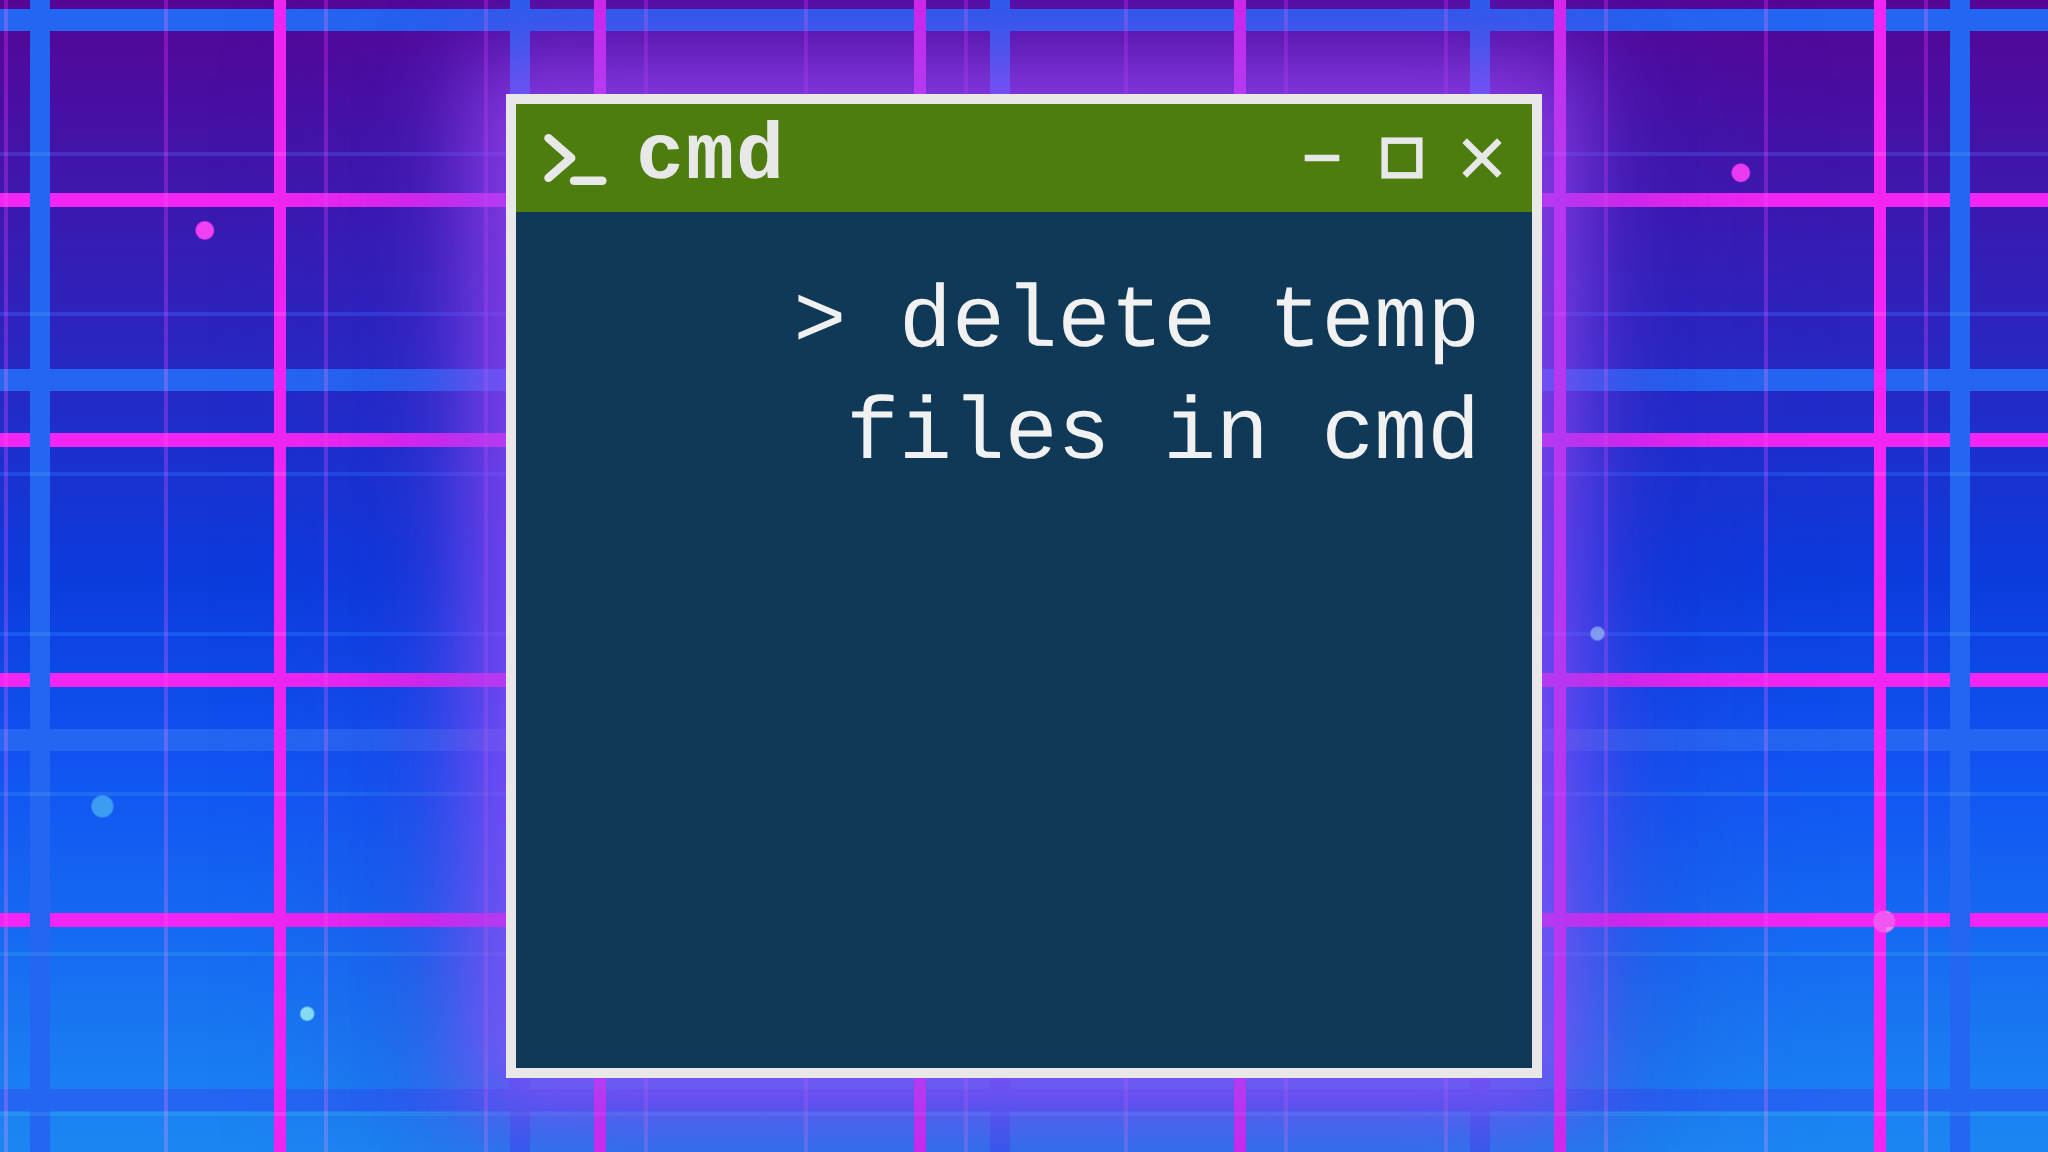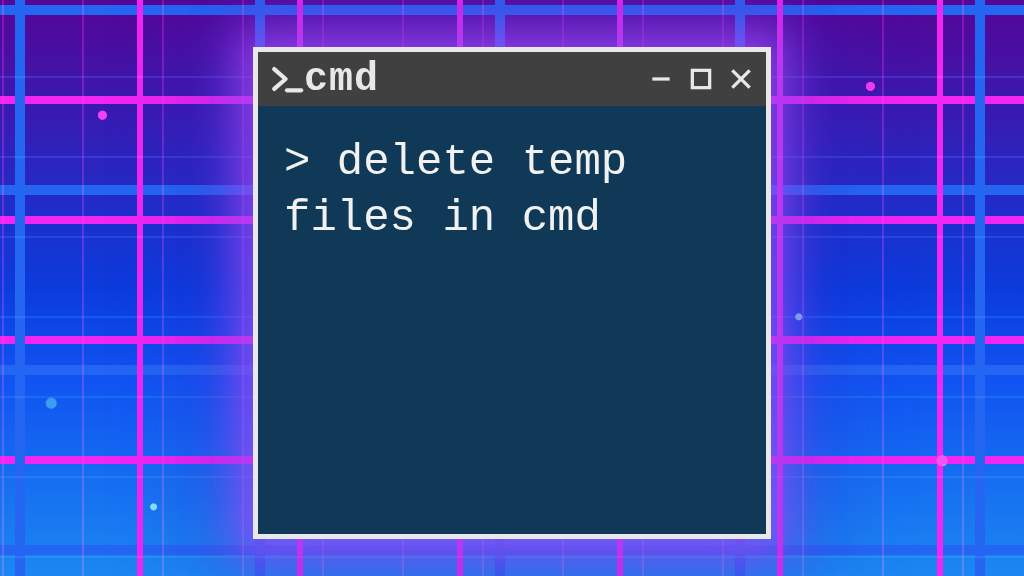--- a/index.html
+++ b/index.html
@@ -43,25 +43,25 @@
     width:518px; height:492px;
     background:#0f3957;
     border:5px solid #e8e8e8;
     box-shadow:
       0 0 40px 18px rgba(180,80,255,.65),
       0 0 90px 40px rgba(60,40,200,.4);
     display:flex; flex-direction:column;
   }
 
   .titlebar {
-    background:#404040;
+    background:#4d7c0f;
     height:54px;
     display:flex; align-items:center;
     padding:0 10px 0 12px;
-    gap:0;
+    gap:14px;
   }
 
   .prompt-logo {
     display:flex; align-items:center; gap:6px;
     color:#e8e8e8;
   }
   .prompt-logo svg { width:34px; height:34px; }
 
   .title-text {
     color:#e8e8e8;
@@ -81,20 +81,21 @@
 
   .terminal-body {
     flex:1;
     padding:28px 26px;
     color:#f1f1f1;
     font-size:44px;
     line-height:1.28;
     font-weight:500;
     white-space:pre-wrap;
     word-break:break-word;
+    text-align:right;
   }
   .term-prompt { display:inline; }
   .term-cmd { display:inline; }
 </style>
 </head>
 <body>
 
 <div class="bg"></div>
 
 <div class="window">

